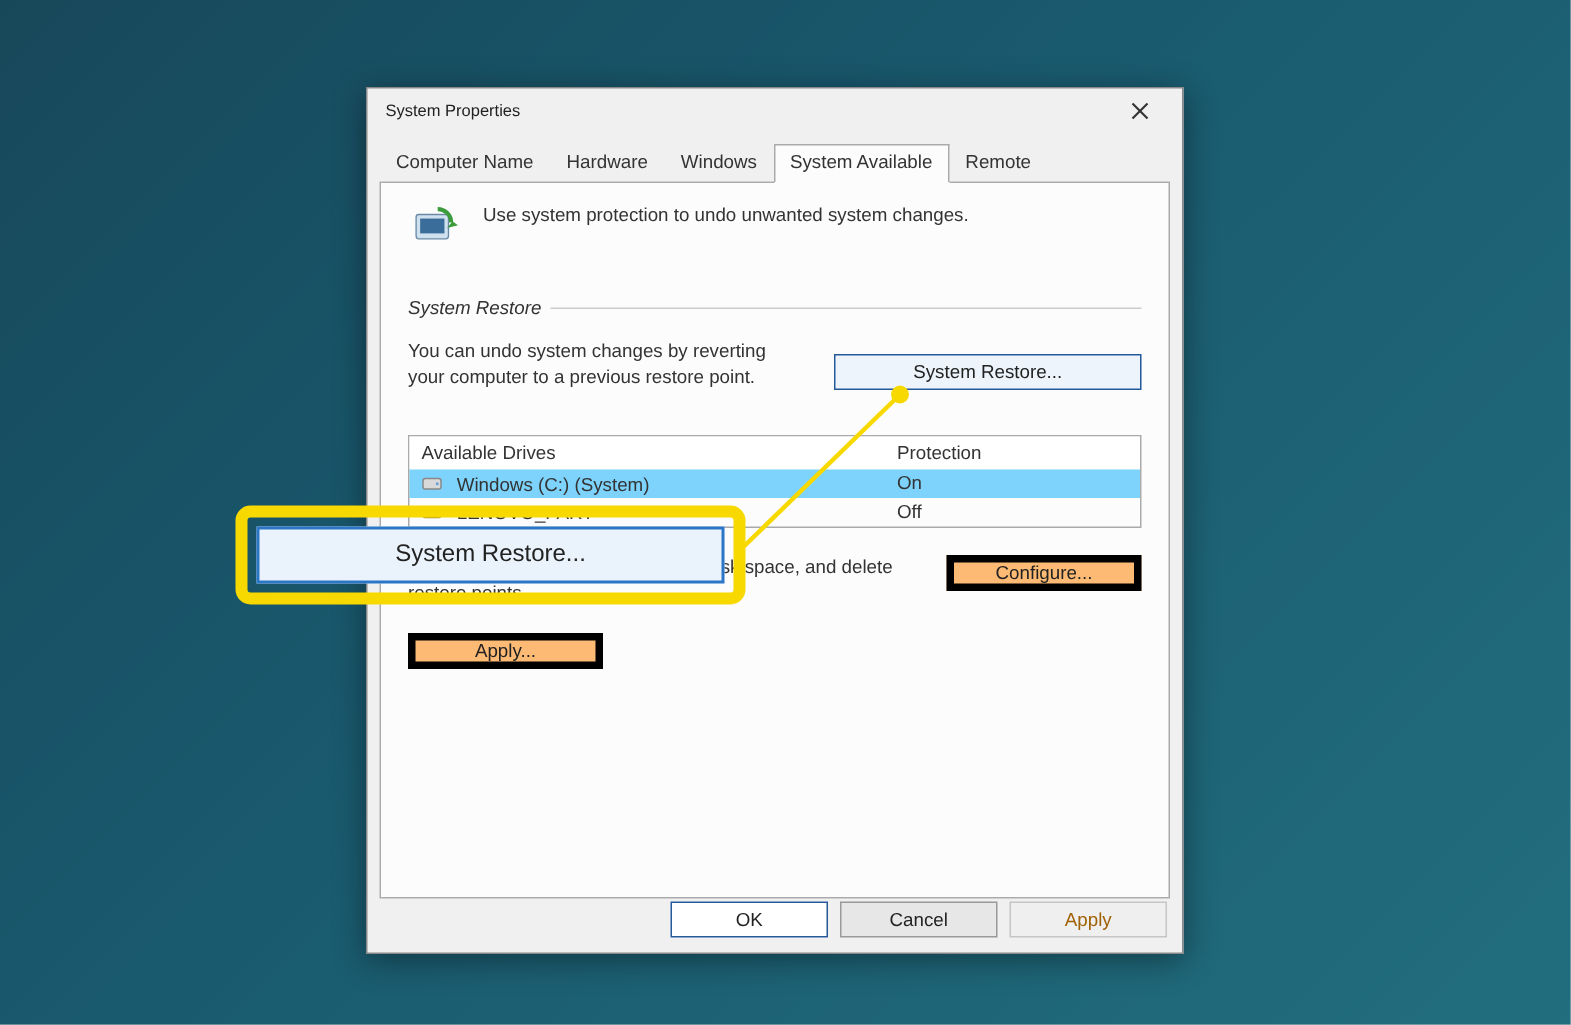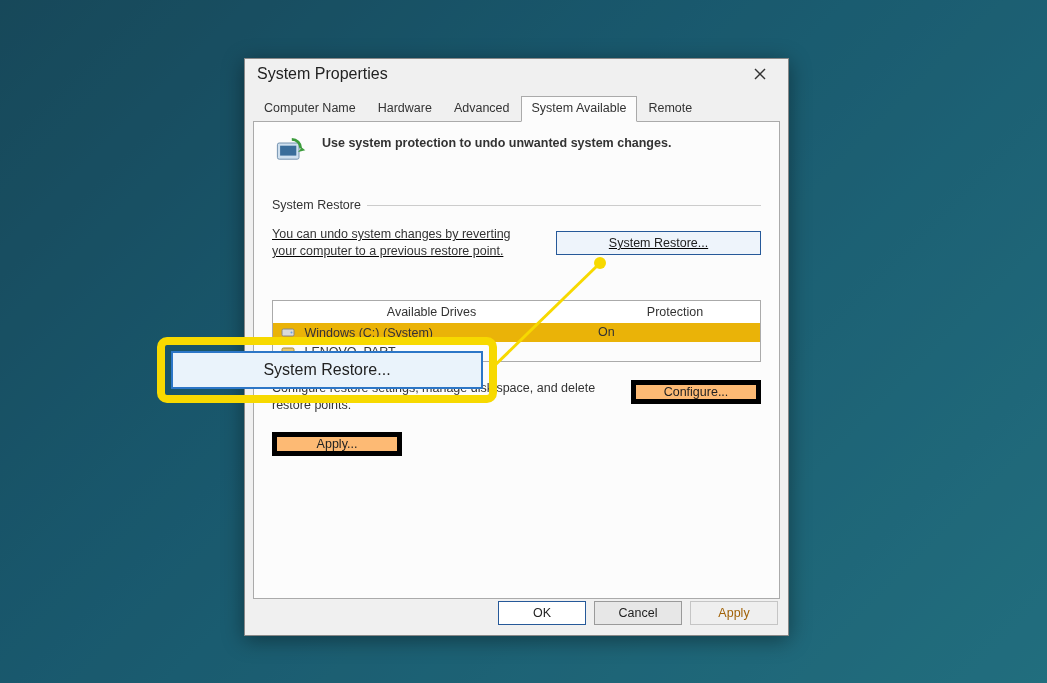--- a/index.html
+++ b/index.html
@@ -10,21 +10,21 @@
     }
     .overlay-dim {
       position: absolute; inset: 0; background: rgba(50,50,50,0.35);
     }
     .dialog {
       position: absolute; left: 244px; top: 58px; width: 545px; height: 578px;
       background: #f0f0f0; border: 1px solid #888; box-shadow: 0 4px 20px rgba(0,0,0,0.4);
     }
     .titlebar {
       height: 30px; display: flex; align-items: center; justify-content: space-between;
-      padding: 0 8px 0 12px; font-size: 16px; color: #222;
+      padding: 0 8px 0 12px; font-size: 11px; color: #222;
     }
     .close-btn {
       width: 40px; height: 26px; display: flex; align-items: center; justify-content: center;
       font-size: 14px; color: #333; cursor: default;
     }
     .tabstrip {
       display: flex; padding: 6px 8px 0 8px; gap: 0;
     }
     .tab {
       padding: 4px 10px 6px 10px; font-size: 12.5px; color: #333;
@@ -35,47 +35,47 @@
       background: #fcfcfc; border-color: #aaa; border-bottom: 1px solid #fcfcfc;
       z-index: 2;
     }
     .panel {
       margin: 0 8px 8px 8px; padding: 12px 18px 14px 18px;
       background: #fcfcfc; border: 1px solid #aaa; border-top: 1px solid #aaa;
       height: 478px; position: relative;
     }
     .intro-row { display: flex; gap: 14px; align-items: flex-start; margin-bottom: 28px; }
     .sysicon { width: 36px; height: 36px; flex: none; }
-    .intro-text { font-size: 12.5px; color: #333; margin-top: 2px; font-weight: bold; }
-    .groupline { display: flex; align-items: center; font-size: 12.5px; color: #333; margin-bottom: 14px; }
+    .intro-text { font-size: 12.5px; color: #333; margin-top: 2px; }
+    .groupline { display: flex; align-items: center; font-size: 12.5px; color: #333; margin-bottom: 14px; font-style: italic; }
     .groupline::after { content: ""; flex: 1; border-top: 1px solid #ccc; margin-left: 6px; }
-    .rowpair { display: flex; gap: 18px; align-items: center; margin-bottom: 40px; text-decoration: underline; }
+    .rowpair { display: flex; gap: 18px; align-items: flex-end; margin-bottom: 30px; }
     .rowpair .desc { flex: 1; font-size: 12.5px; color: #333; line-height: 1.35; }
     .winbtn {
       min-width: 130px; height: 24px; font-size: 12.5px; color: #222;
       background: #fdba74; border: 5px solid #000000; text-align: center;
       display: inline-flex; align-items: center; justify-content: center;
     }
     .winbtn.primary { width: 205px; border: 1px solid #265999; background: #eef4fb; }
     .tablebox { border: 1px solid #aaa; margin-bottom: 18px; }
     .tablehead { display: flex; font-size: 12.5px; color: #333; background: #fff; }
-    .tablehead > div { padding: 4px 8px; text-align: center; }
+    .tablehead > div { padding: 4px 8px; }
     .col-a { flex: 1; }
     .col-b { width: 170px; }
     .tblrow { display: flex; font-size: 12.5px; color: #333; }
-    .tblrow.selected { background: #eab308; }
+    .tblrow.selected { background: #7dd3fc; }
     .tblrow > div { padding: 2px 8px; }
     .driveicon { width: 14px; height: 14px; display: inline-block; vertical-align: -2px; margin-right: 6px; }
     .rowaction { display: flex; gap: 18px; align-items: flex-start; margin-bottom: 18px; }
     .rowaction .desc { flex: 1; font-size: 12.5px; color: #333; line-height: 1.35; }
     .footer {
       position: absolute; right: 10px; bottom: 10px; display: flex; gap: 8px;
     }
     .footbtn {
-      width: 88px; height: 24px; font-size: 12.5px; background: #e7e7e7;
+      width: 105px; height: 24px; font-size: 12.5px; background: #e7e7e7;
       border: 1px solid #9a9a9a; display: inline-flex; align-items: center; justify-content: center;
       color: #222;
     }
     .footbtn.ok { border: 1px solid #265999; background: #fff; }
     .footbtn.disabled { color: #a16207; border-color: #c5c5c5; background: #efefef; }
     
     .callout {
       position: absolute; left: 157px; top: 337px; width: 340px; height: 66px;
       border: 8px solid #f7d900; border-radius: 10px; background: transparent;
       display: flex; align-items: center; justify-content: center; z-index: 50;
@@ -101,21 +101,21 @@
       <svg width="12" height="12" viewBox="0 0 12 12">
         <line x1="1" y1="1" x2="11" y2="11" stroke="#333" stroke-width="1.4"></line>
         <line x1="11" y1="1" x2="1" y2="11" stroke="#333" stroke-width="1.4"></line>
       </svg>
     </div>
   </div>
 
   <div class="tabstrip">
     <div class="tab">Computer Name</div>
     <div class="tab">Hardware</div>
-    <div class="tab">Advanced</div>
+    <div class="tab">Windows</div>
     <div class="tab active">System Available</div>
     <div class="tab">Remote</div>
   </div>
 
   <div class="panel">
     <div class="intro-row">
       <svg class="sysicon" viewBox="0 0 40 40">
         <rect x="6" y="10" width="24" height="18" rx="2" fill="#cfe0ef" stroke="#6a8aa8"></rect>
         <rect x="9" y="13" width="18" height="11" fill="#3a6d9a"></rect>
         <path d="M22 6 a10 10 0 0 1 10 10" fill="none" stroke="#3c9c3c" stroke-width="3"></path>
@@ -146,20 +146,21 @@
         </div>
         <div class="col-b">On</div>
       </div>
       <div class="tblrow">
         <div class="col-a">
           <svg class="driveicon" viewBox="0 0 14 14">
             <rect x="1" y="4" width="12" height="7" rx="1.5" fill="#e8c870" stroke="#aa8a30"></rect>
           </svg>
           <span>LENOVO_PART</span>
         </div>
+        <div class="col-b">Off</div>
       </div>
     </div>
 
     <div class="rowaction">
       <div class="desc">Configure restore settings, manage disk space, and delete restore points.</div>
       <div class="winbtn">Configure...</div>
     </div>
 
     <div class="rowaction">
       <div class="winbtn">Apply...</div>

